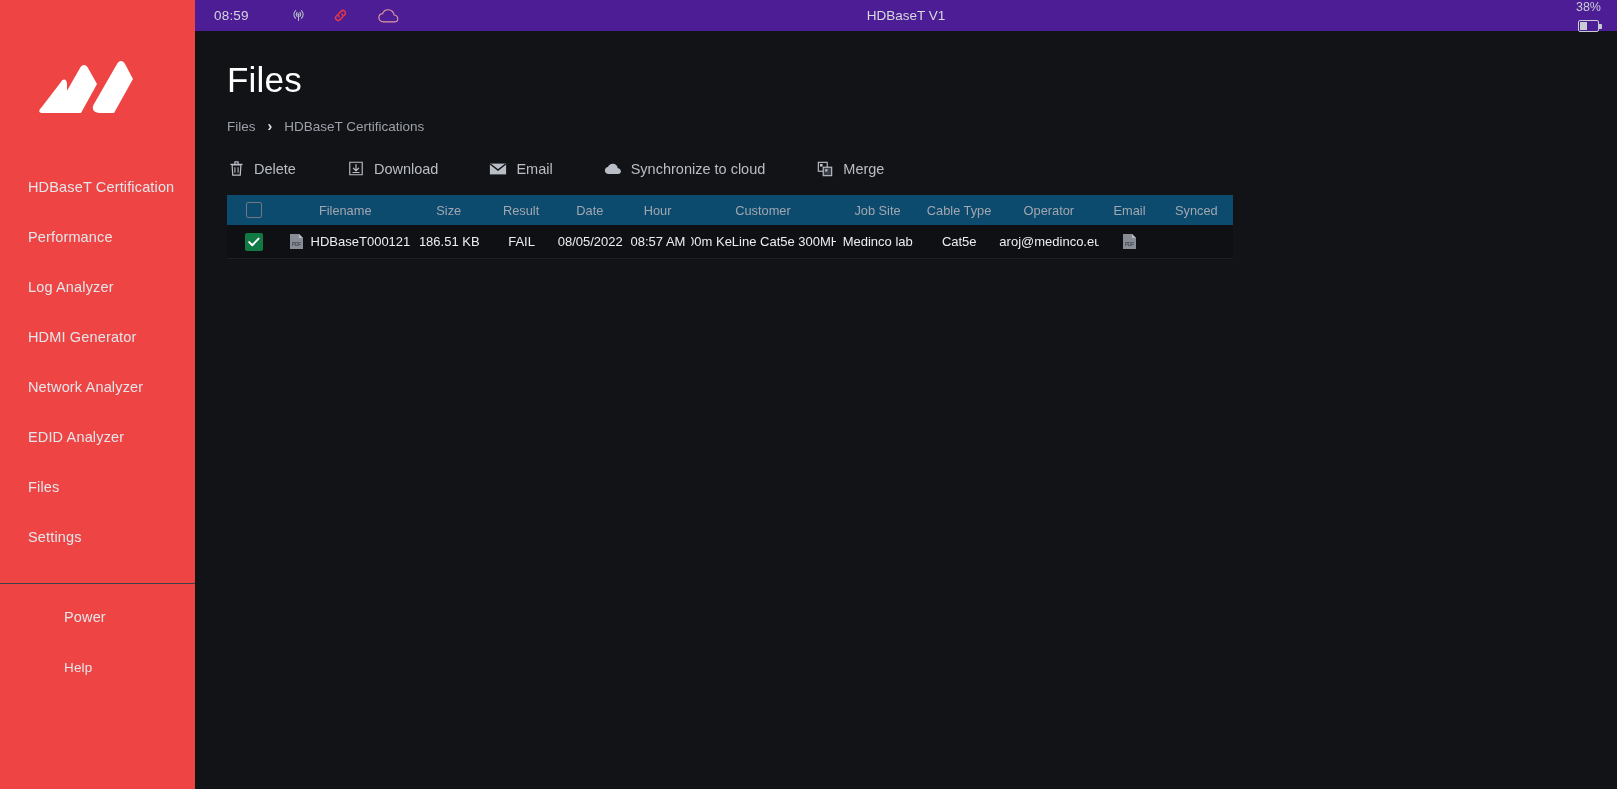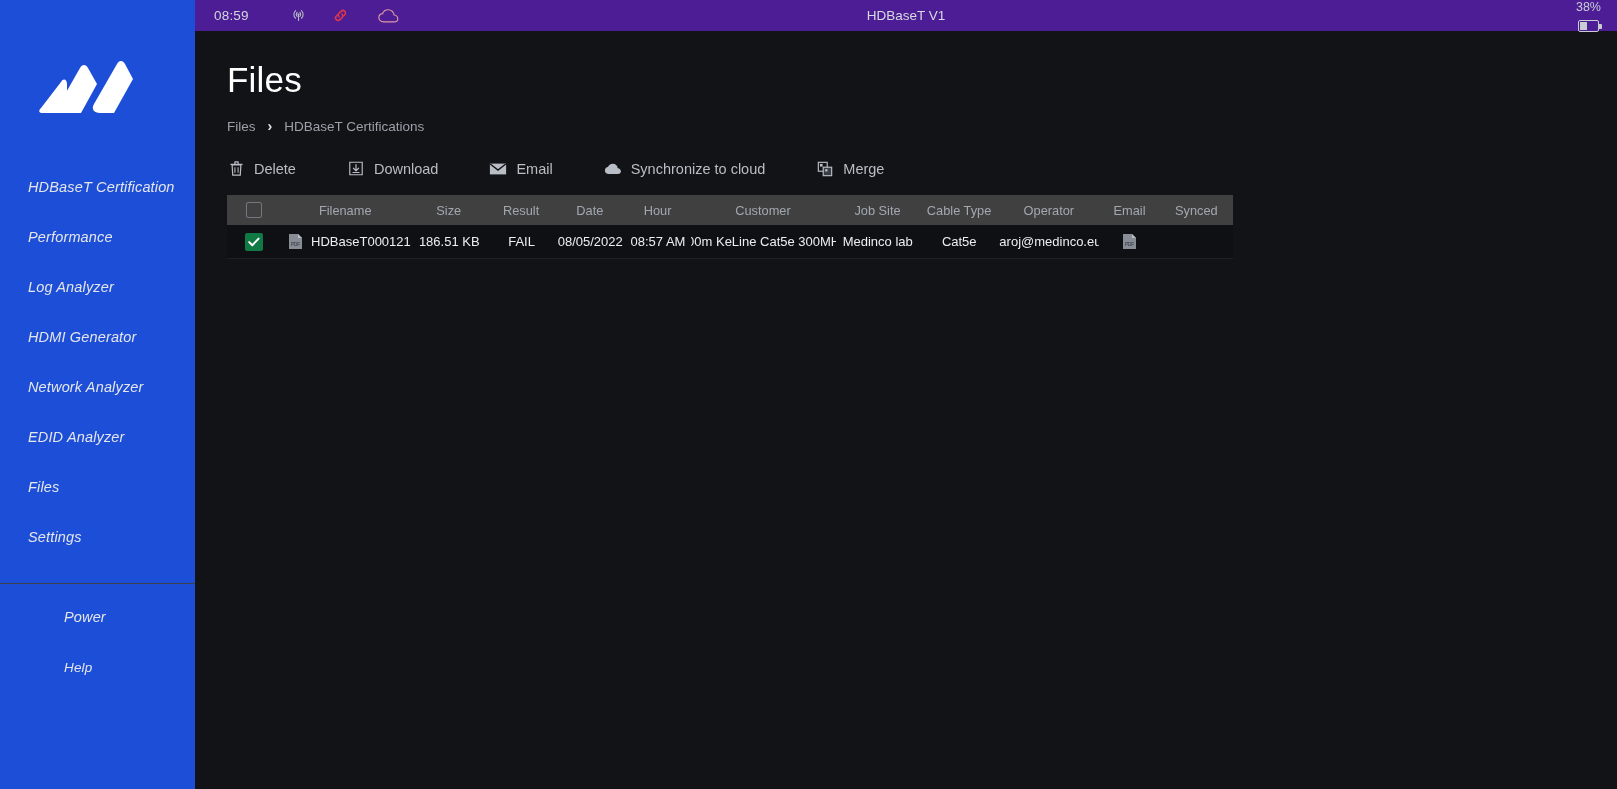--- a/index.html
+++ b/index.html
@@ -39,23 +39,22 @@
   }
   .batt-shell::after {
     content: ""; position: absolute; right: -4px; top: 3px;
     width: 2.5px; height: 5px; background: #c9ccd3; border-radius: 0 1px 1px 0;
   }
   .batt-fill { position: absolute; left: 1px; top: 1px; bottom: 1px; width: 38%; background: #c9ccd3; }
 
   
   .sidebar {
     position: absolute; left: 0; top: 0; width: 195px; height: 789px;
-    background: #1d4ed8;
+    background: #ef4444;
     z-index: 6;
-    font-style: italic;
   }
   .logo-wrap { height: 140px; display: flex; align-items: center; justify-content: center; padding-top: 14px; }
   .nav { margin-top: 22px; }
   .nav-item {
     height: 50px; display: flex; align-items: center;
     padding-left: 28px; color: #e4e6ea; font-size: 14.5px; letter-spacing: .15px;
     cursor: default;
   }
   .nav-item.sm { font-size: 13.5px; }
   .nav-divider { height: 1px; background: #3c414b; margin: 21px 0 0 0; }
@@ -89,30 +88,30 @@
   }
   .tb-btn .tb-ic { display: inline-flex; align-items: center; justify-content: center; width: 18px; }
 
   
   .table {
     margin: 18px 0 0 32px; width: 1006px;
     font-size: 12.8px;
   }
   .thead {
     display: flex; align-items: center; height: 30px;
-    background: #404040; color: #a2a7b0;
+    background: #0c4a6e; color: #a2a7b0;
   }
   .trow {
     display: flex; align-items: center; height: 34px;
     background: #0f1013; color: #e8eaee; font-size: 13px;
     border-bottom: 1px solid #1e2026;
   }
   .cell { display: flex; align-items: center; justify-content: center; white-space: nowrap; overflow: hidden; }
   .c-check { width: 58px; justify-content: center; }
-  .c-file  { width: 142px; justify-content: space-between; padding-left: 8px; gap: 7px; }
+  .c-file  { width: 142px; justify-content: center; padding-left: 8px; gap: 7px; }
   .c-size  { width: 84px; }
   .c-result{ width: 74px; }
   .c-date  { width: 76px; }
   .c-hour  { width: 72px; }
   .c-cust  { width: 158px; }
   .c-job   { width: 92px; }
   .c-cable { width: 86px; }
   .c-oper  { width: 110px; }
   .c-email { width: 66px; }
   .c-sync  { width: 80px; }

